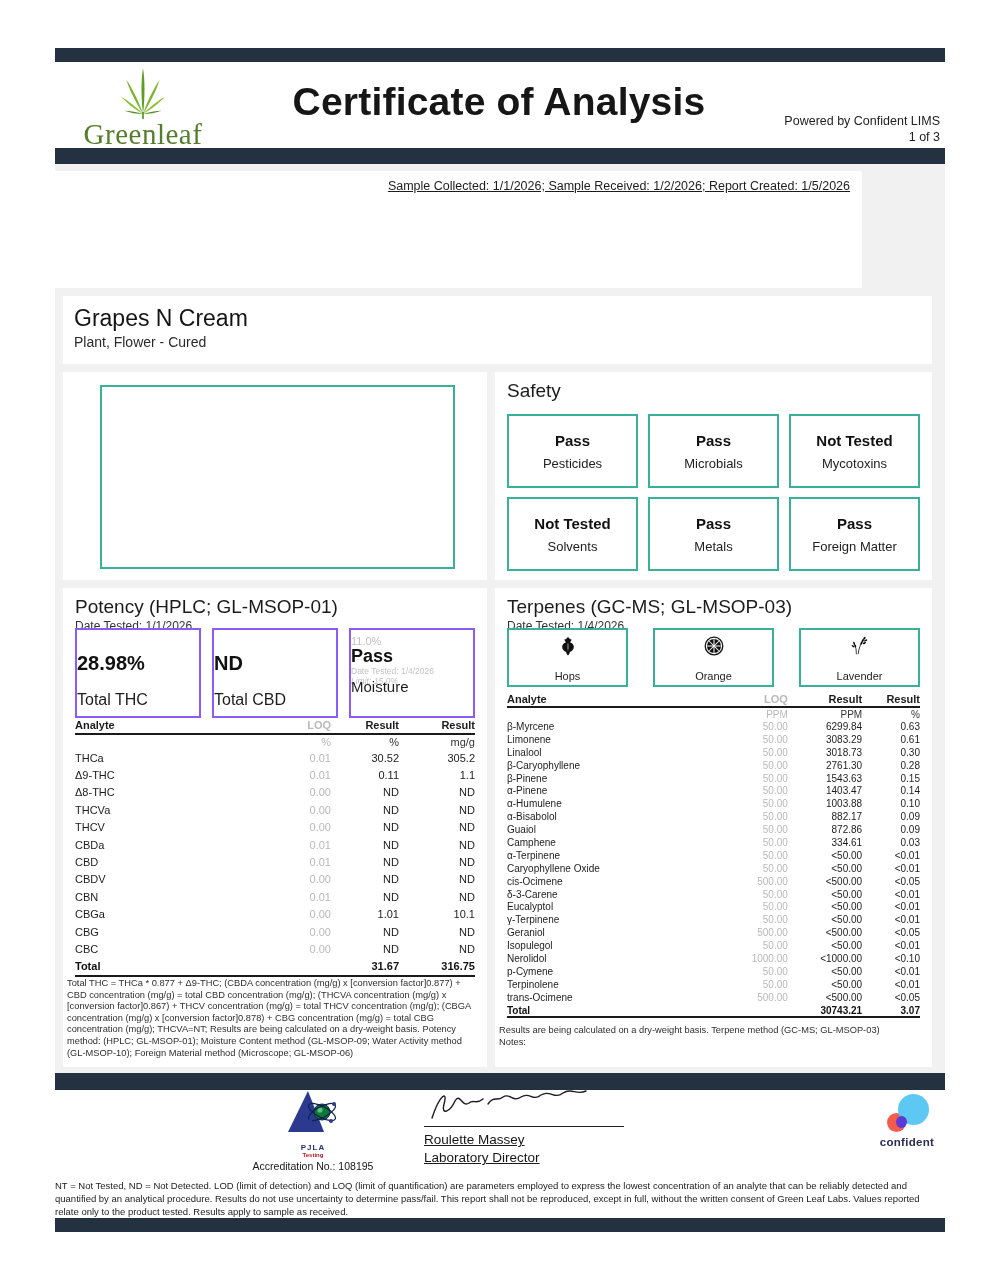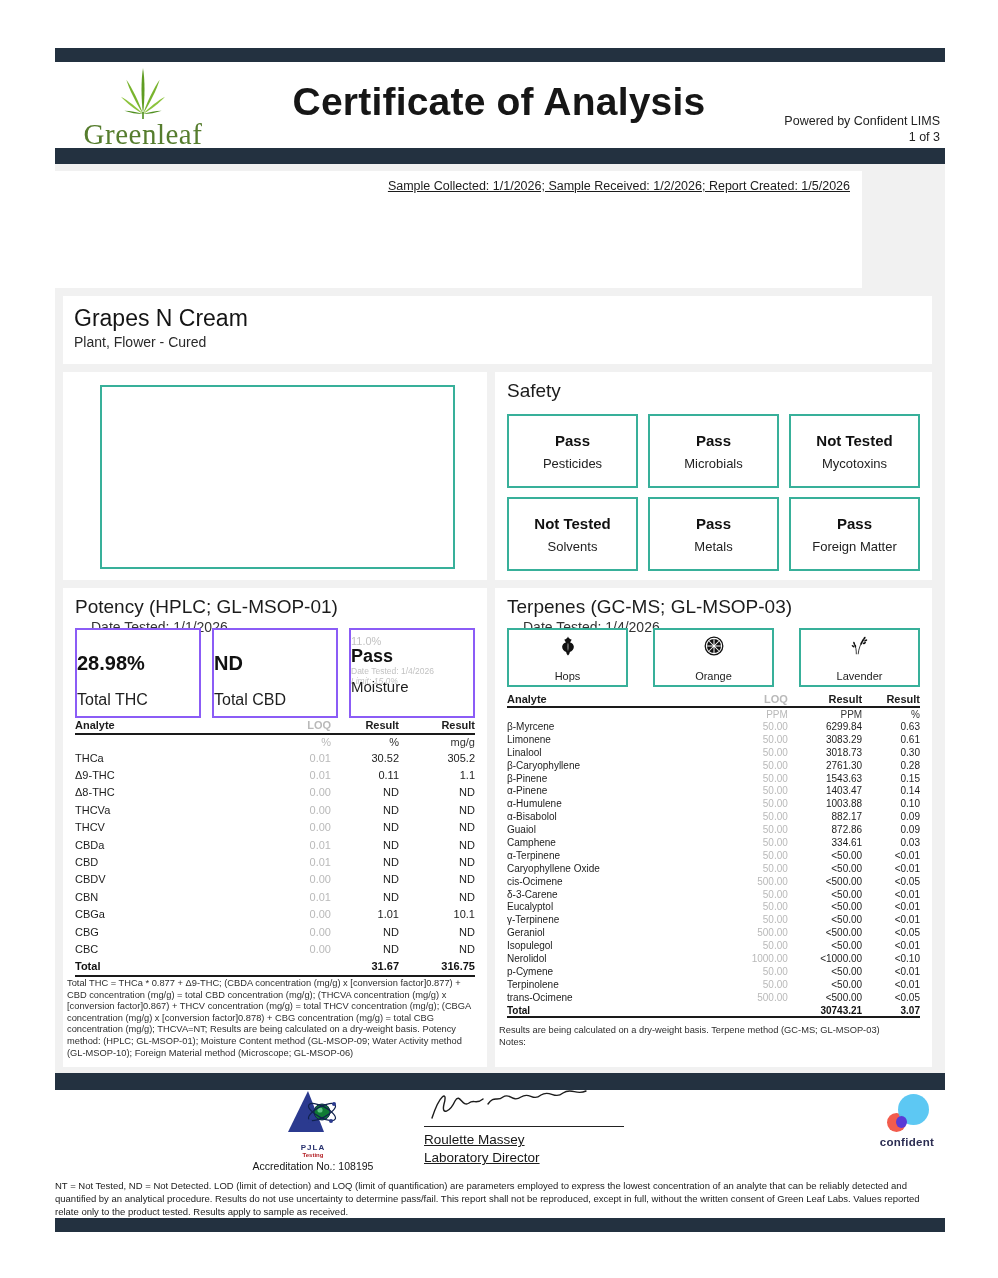--- a/index.html
+++ b/index.html
@@ -34,21 +34,21 @@
   
   .card-safety{left:495px;top:372px;width:437px;height:208px;}
   .section-title{font-size:19px;font-weight:400;color:#1b1b1b;margin:8px 0 0 12px;}
   .safety-grid{position:absolute;left:12px;right:12px;top:42px;display:grid;grid-template-columns:repeat(3,1fr);gap:9px 10px;}
   .safety-box{border:2px solid #38b09a;height:70px;display:flex;flex-direction:column;align-items:center;justify-content:center;gap:7px;background:#fff;}
   .safety-status{font-size:15px;font-weight:700;color:#111;}
   .safety-cat{font-size:13px;color:#222;}
 
   
   .card-potency{left:63px;top:588px;width:424px;height:479px;}
-  .date-tested{font-size:14px;color:#333;margin:1px 0 0 28px;}
+  .date-tested{font-size:12px;color:#333;margin:1px 0 0 12px;}
   .summary-row{position:absolute;left:12px;right:12px;top:40px;display:flex;gap:11px;}
   .sum-box{flex:1;height:86px;border:2px solid #8b5cf6;position:relative;text-align:left;background:#fff;}
   .sum-value{margin-top:22px;font-size:20px;font-weight:700;color:#111;}
   .sum-label{position:absolute;bottom:7px;left:0;right:0;font-size:16px;color:#1d1d1d;}
   .m-top{margin-top:5px;font-size:11px;color:#c2c2c2;}
   .m-pass{font-size:18px;font-weight:700;color:#111;line-height:1.05;}
   .m-sub{font-size:8.5px;color:#c2c2c2;line-height:1.2;}
   .m-sub.i{font-style:italic;}
   .m-label{position:absolute;bottom:21px;left:0;right:0;font-size:15px;color:#1d1d1d;}
 

